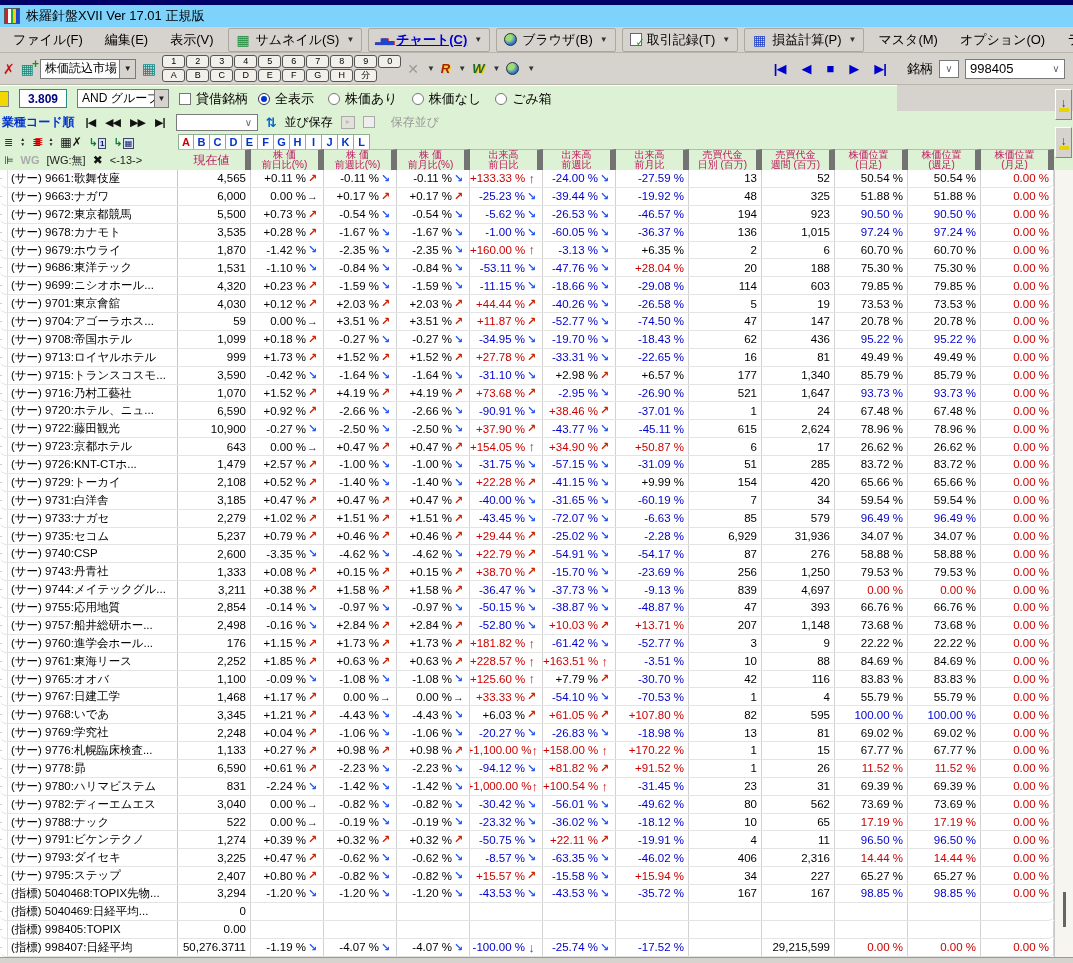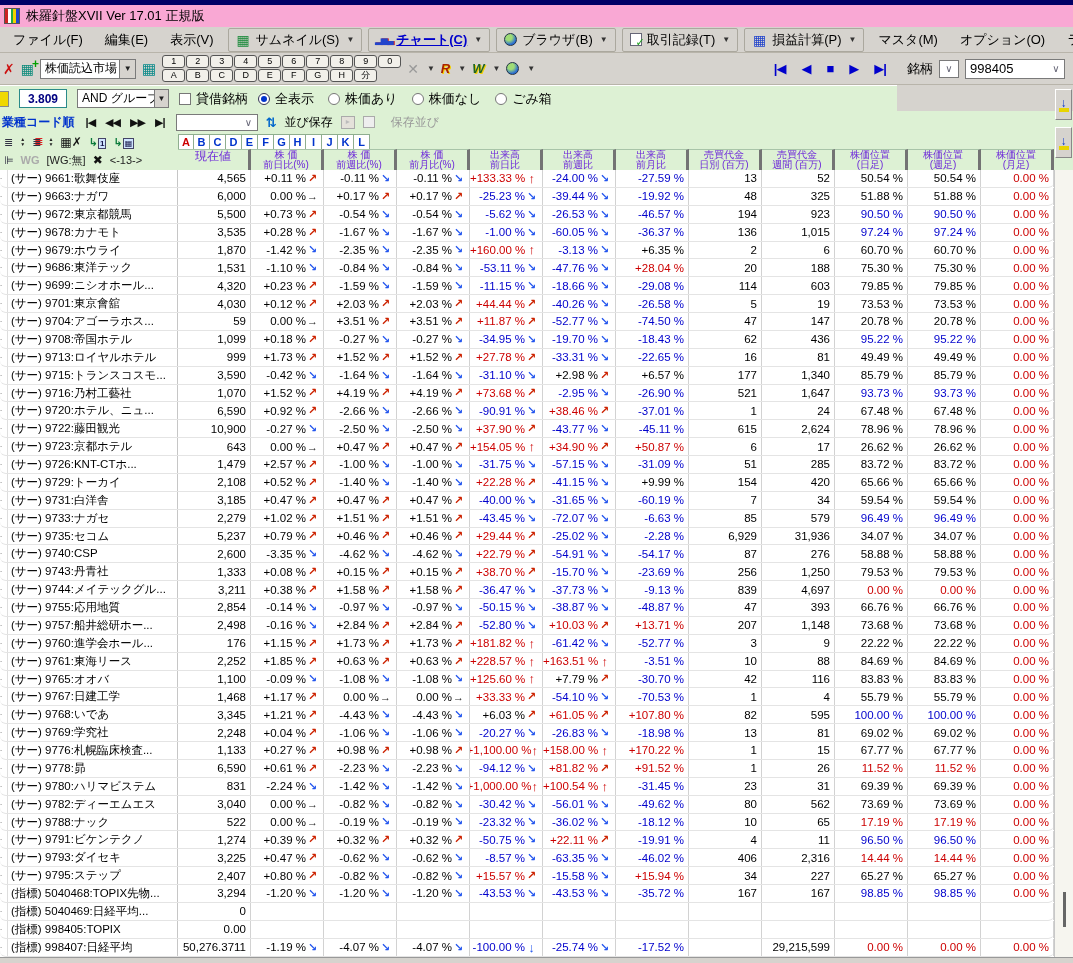--- a/index.html
+++ b/index.html
@@ -4,21 +4,21 @@
 <style>
   * { box-sizing: border-box; }
   html,body { margin:0; padding:0; }
   body {
     width:1073px; height:963px; overflow:hidden; position:relative;
     background:#d6d3ce; font-family:"Liberation Sans","DejaVu Sans",sans-serif;
     -webkit-font-smoothing:none;
   }
   .navy-strip { position:absolute; left:0; top:0; width:1073px; height:5px; background:#000066; }
   
-  .titlebar { position:absolute; left:0; top:5px; width:1073px; height:22px; background:#f9a8d4;
+  .titlebar { position:absolute; left:0; top:5px; width:1073px; height:22px; background:#7dd3fc;
     display:flex; align-items:center; gap:6px; padding-left:4px; font-size:13px; color:#000; }
   .app-icon { width:16px; height:16px; border:1px solid #555;
     background:linear-gradient(90deg,#cc2222 0 20%,#fff 20% 40%,#22aa44 40% 60%,#f4d000 60% 80%,#2244cc 80%); }
   
   .menubar { position:absolute; left:0; top:27px; width:1073px; height:26px; background:#d6d3ce;
     display:flex; align-items:center; font-size:13px; border-bottom:1px solid #b8b4aa; padding-left:2px; }
   .menu-item { padding:3px 11px; color:#000; white-space:nowrap; display:flex; align-items:center; gap:5px; }
   .menu-item.menu-btn { border:1px solid #aba89e; border-radius:2px; background:#d6d3ce; margin:0 3px; padding:2px 7px; }
   .menu-item .lbl.active-lbl { color:#0000cc; text-decoration:underline; font-weight:bold; }
   .drop-arrow { font-size:8px; color:#333; margin-left:2px; }
@@ -86,22 +86,22 @@
   .wg-state { color:#222; font-size:11px; }
   .bold-x { color:#111; font-weight:bold; font-size:12px; }
   .width-lbl { color:#222; font-size:11px; }
   .tabstrip { position:absolute; left:178px; top:1px; height:15px; display:flex; }
   .tab { width:16px; height:15px; background:#fff; border-right:1px solid #8fae8f; border-top:1px solid #8fae8f;
     font-size:11px; font-weight:bold; color:#0033cc; display:flex; align-items:center; justify-content:center; }
   .tab:first-child { border-left:1px solid #8fae8f; }
   .tab.active { color:#cc0000; }
   .colheaders { position:absolute; left:178px; top:16px; height:21px; display:grid;
     grid-template-columns:repeat(12,73px); }
-  .hcell { border-right:3px solid #737373; border-top:1px solid #a8c4a8; color:#6d28d9; font-size:10px;
-    line-height:10px; display:flex; flex-direction:column; align-items:center; justify-content:flex-start; overflow:hidden; }
+  .hcell { border-right:6px solid #737373; border-top:1px solid #a8c4a8; color:#be185d; font-size:10px;
+    line-height:10px; display:flex; flex-direction:column; align-items:center; justify-content:center; overflow:hidden; }
   .hcell .l1 { white-space:nowrap; }
   .hcell.single { font-size:12px; line-height:12px; }
   
   .tbody { position:absolute; left:0; top:170px; width:1054px; height:787px; background:#fff; overflow:hidden; }
   .trow { display:grid; grid-template-columns:8px 170px repeat(12,73px); height:17.886px;
     border-bottom:1px solid #e4e4e4;border-radius:6px; }
   .gut { border-right:1px solid #ddd; color:#999; font-size:7px; line-height:16px; text-align:left; }
   .namecell { font-size:11.5px; color:#000; white-space:nowrap; overflow:hidden; padding-left:3px;
     line-height:16.5px; border-right:1px solid #c6c6c6; }
   .cell { display:flex; align-items:center; justify-content:flex-end; padding-right:4px;

